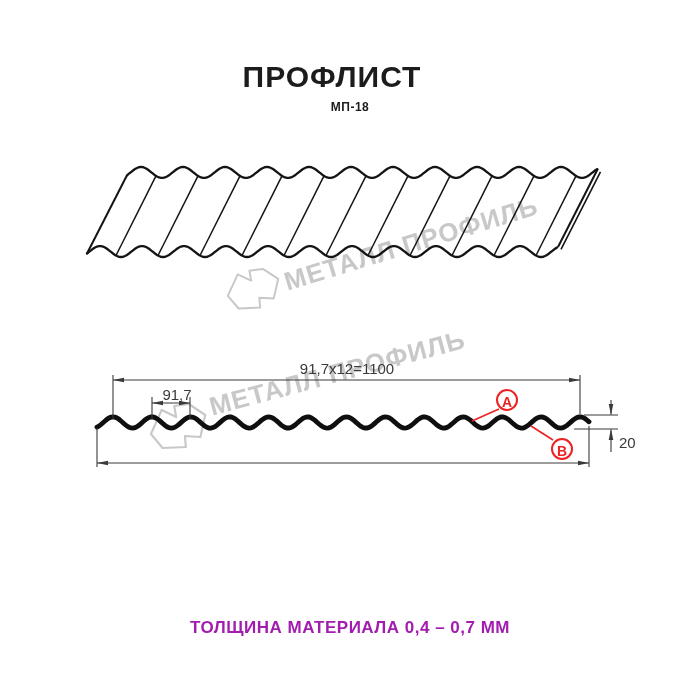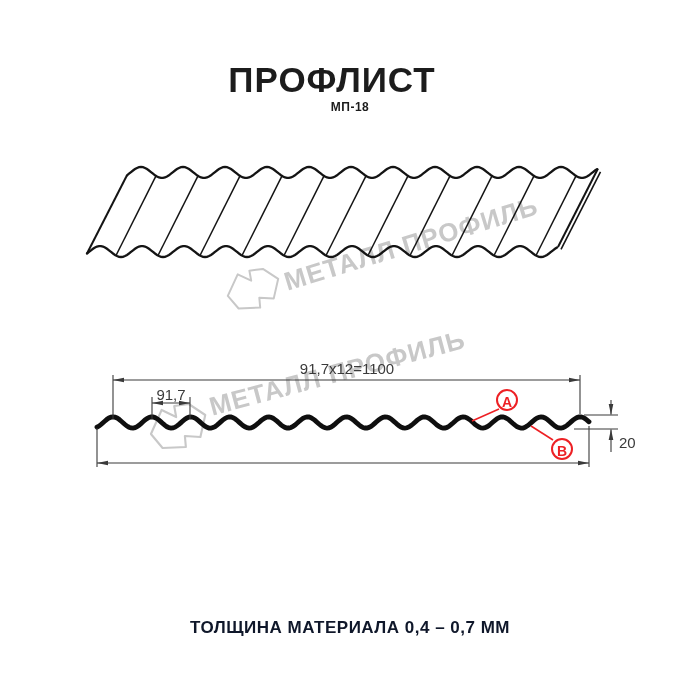--- a/index.html
+++ b/index.html
@@ -1,38 +1,38 @@
 <!DOCTYPE html>
 <html style="--accent: #ed2024; --line-col: #3a3a3a; --wm-gray: #c8c8c8; --text-dark: #1c1c1c;"><head>
 <meta charset="utf-8">
 <style>
   html,body{margin:0;padding:0;background:#ffffff;}
   #page{position:relative;width:700px;height:700px;background:#ffffff;overflow:hidden;
         font-family:"Liberation Sans", sans-serif;}
   .abs{position:absolute;}
   #title{left:0;top:60px;width:664px;text-align:center;
-         font-size:35px;font-weight:700;letter-spacing:1px;color:var(--text-dark);}
+         font-size:30px;font-weight:700;letter-spacing:1px;color:var(--text-dark);}
   #subtitle{left:0;top:100px;width:700px;text-align:center;
             font-size:12px;font-weight:700;letter-spacing:0.5px;color:var(--text-dark);}
   #caption{left:0;top:618px;width:700px;text-align:center;
-           font-size:17px;font-weight:700;letter-spacing:0.5px;color:#0f172a;}
+           font-size:17px;font-weight:700;letter-spacing:0.5px;color:#a21caf;}
   .watermark{white-space:nowrap;font-size:26px;font-weight:700;letter-spacing:1px;
              color:var(--wm-gray);transform-origin:0 50%;}
   #wm-upper{left:285px;top:267px;transform:rotate(-17deg);}
   #wm-lower{left:210px;top:392px;transform:rotate(-15deg);}
   #drawing-svg{left:0;top:0;}
   .dim-label{font-size:15px;color:var(--line-col);white-space:nowrap;}
   .dim-center{text-align:center;}
   .side-badge{width:22px;height:22px;border:2.5px solid var(--accent);border-radius:50%;
               color:var(--accent);font-size:14px;font-weight:700;line-height:22px;
               text-align:center;background:transparent;box-sizing:border-box;}
   #badge-a{left:496px;top:389px;}
   #badge-b{left:551px;top:438px;}
   #dim-total{left:247px;top:360px;width:200px;}
-  #dim-pitch{left:121px;top:386px;width:100px;}
+  #dim-pitch{left:127px;top:386px;width:100px;}
   #dim-width{left:252px;top:444px;width:200px;}
   #dim-height{left:619px;top:434px;}
 </style>
 </head>
 <body>
 
 <div id="page">
 
   <div class="abs" id="title">ПРОФЛИСТ</div>
   <div class="abs" id="subtitle">МП-18</div>

